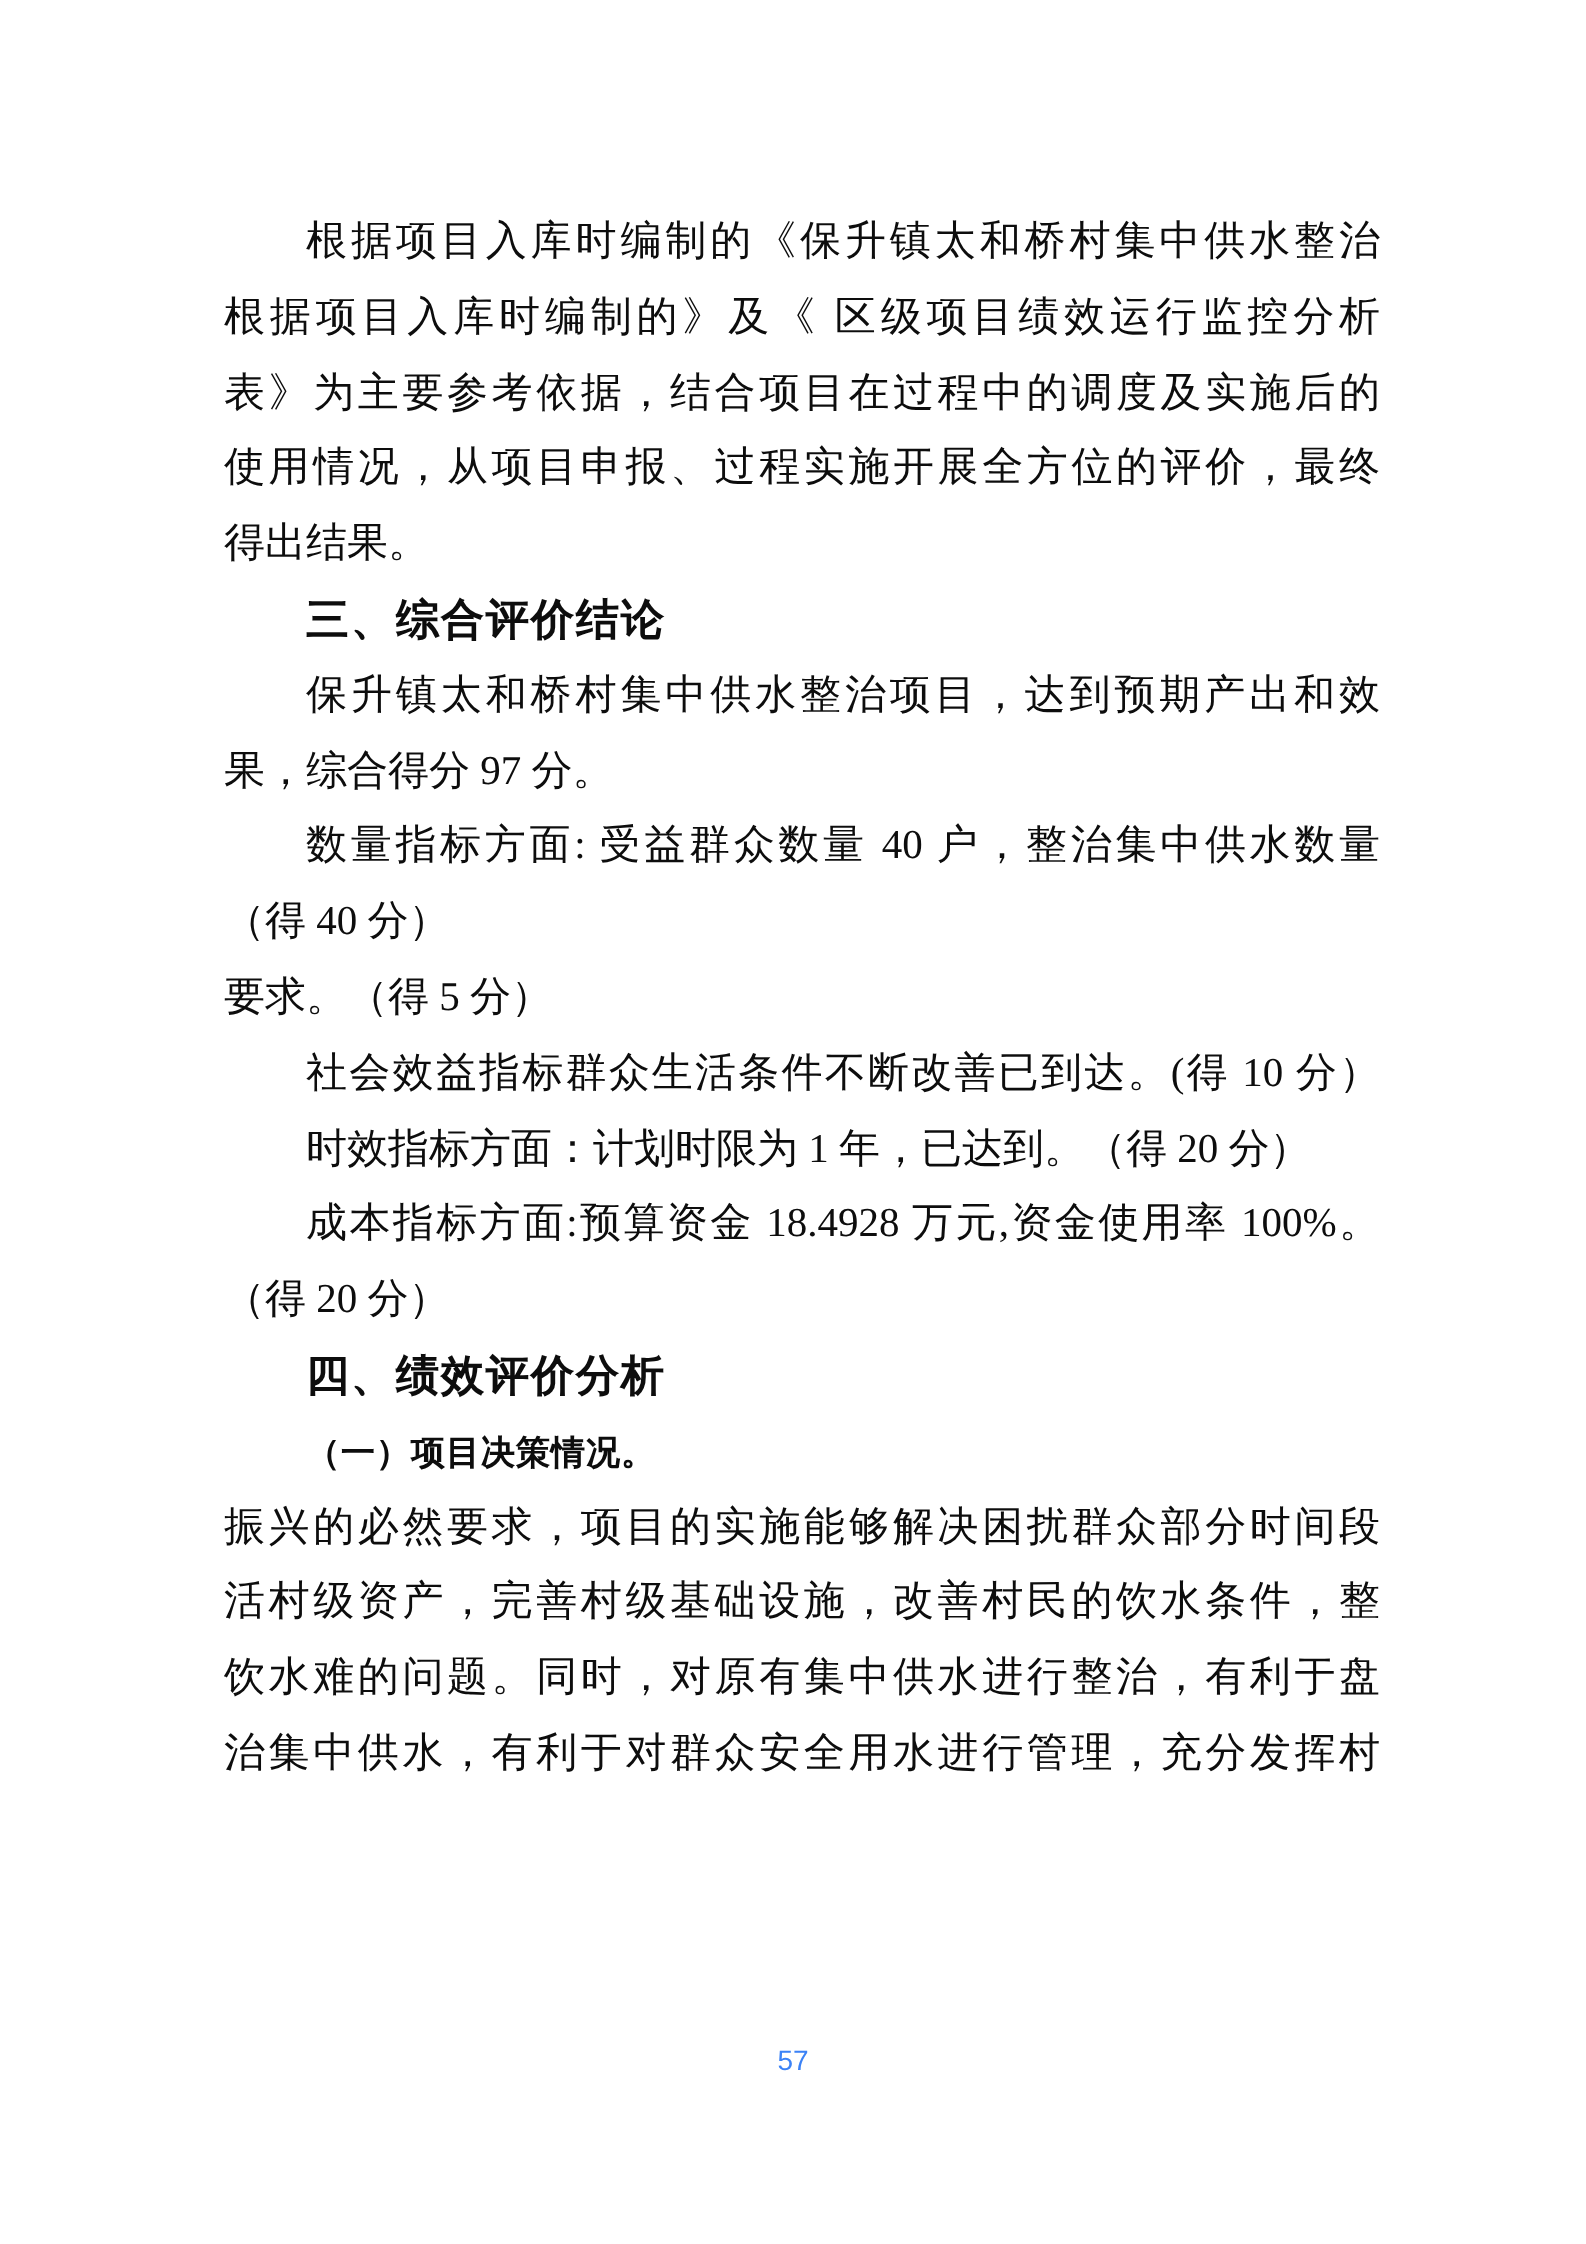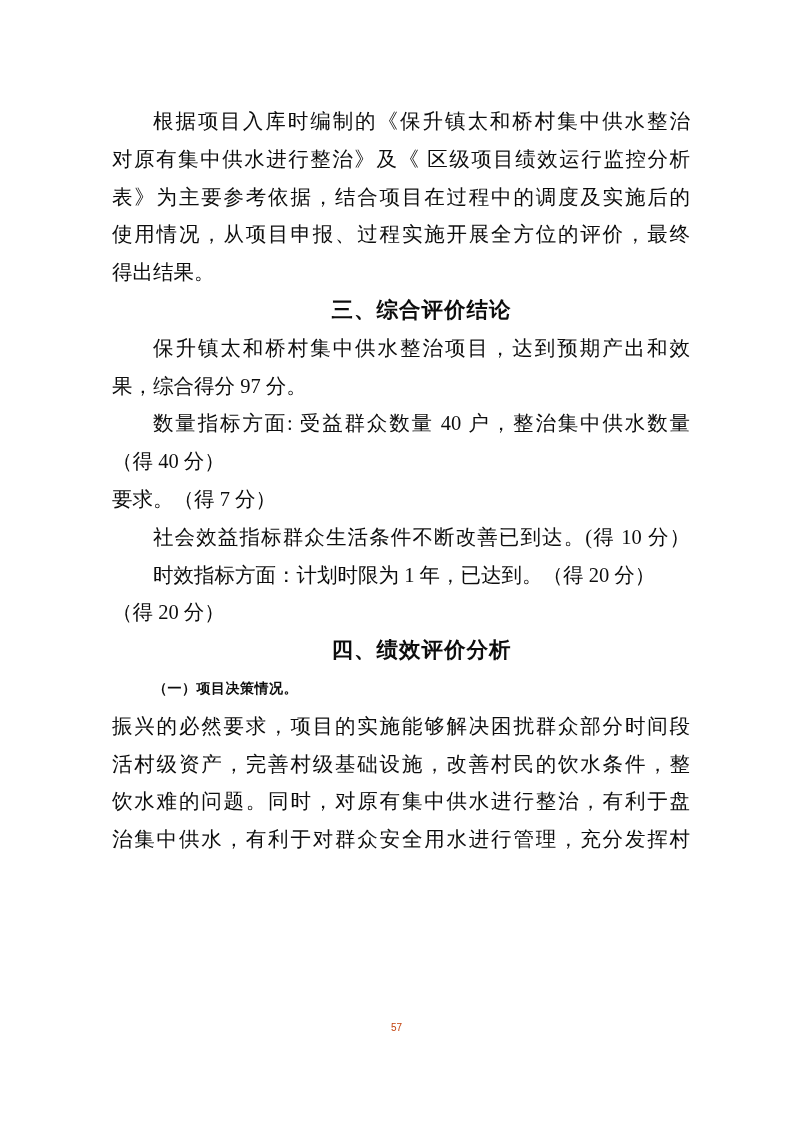--- a/index.html
+++ b/index.html
@@ -29,57 +29,57 @@
     white-space: normal;
     text-align: justify;
     text-align-last: justify;
   }
   .ind { text-indent: 41px; }
   .h1 {
     font-family: "Liberation Sans", sans-serif;
     font-weight: 700;
     font-size: 21.5px;
     letter-spacing: 1px;
-    text-align: center;
   }
   .h2 {
     font-family: "Liberation Serif", serif;
     font-weight: 700;
-    font-size: 14px;
+    font-size: 17px;
     letter-spacing: 0.5px;
   }
   .pagenum {
     position: absolute;
     left: 0;
     top: 1022px;
     width: 100%;
     text-align: center;
     font-family: "Liberation Sans", sans-serif;
-    font-size: 10px;
-    color: #c2410c;
+    font-size: 14px;
+    color: #3b82f6;
   }
 </style>
 </head>
 <body>
 
 <div class="page">
   <div class="textblock">
     <div class="ln fill ind">根据项目入库时编制的《保升镇太和桥村集中供水整治</div>
-    <div class="ln fill">对原有集中供水进行整治》及《 区级项目绩效运行监控分析</div>
+    <div class="ln fill">根据项目入库时编制的》及《 区级项目绩效运行监控分析</div>
     <div class="ln fill">表》为主要参考依据，结合项目在过程中的调度及实施后的</div>
     <div class="ln fill">使用情况，从项目申报、过程实施开展全方位的评价，最终</div>
     <div class="ln">得出结果。</div>
     <div class="ln h1 ind">三、综合评价结论</div>
     <div class="ln fill ind">保升镇太和桥村集中供水整治项目，达到预期产出和效</div>
     <div class="ln">果，综合得分 97 分。</div>
     <div class="ln fill ind">数量指标方面: 受益群众数量 40 户，整治集中供水数量</div>
     <div class="ln">（得 40 分）</div>
-    <div class="ln">要求。（得 7 分）</div>
+    <div class="ln">要求。（得 5 分）</div>
     <div class="ln fill ind">社会效益指标群众生活条件不断改善已到达。(得 10 分）</div>
     <div class="ln ind">时效指标方面：计划时限为 1 年，已达到。（得 20 分）</div>
+    <div class="ln fill ind">成本指标方面:预算资金 18.4928 万元,资金使用率 100%。</div>
     <div class="ln">（得 20 分）</div>
     <div class="ln h1 ind">四、绩效评价分析</div>
     <div class="ln h2 ind">（一）项目决策情况。</div>
     <div class="ln fill">振兴的必然要求，项目的实施能够解决困扰群众部分时间段</div>
     <div class="ln fill">活村级资产，完善村级基础设施，改善村民的饮水条件，整</div>
     <div class="ln fill">饮水难的问题。同时，对原有集中供水进行整治，有利于盘</div>
     <div class="ln fill">治集中供水，有利于对群众安全用水进行管理，充分发挥村</div>
   </div>
   <div class="pagenum">57</div>
 </div>

